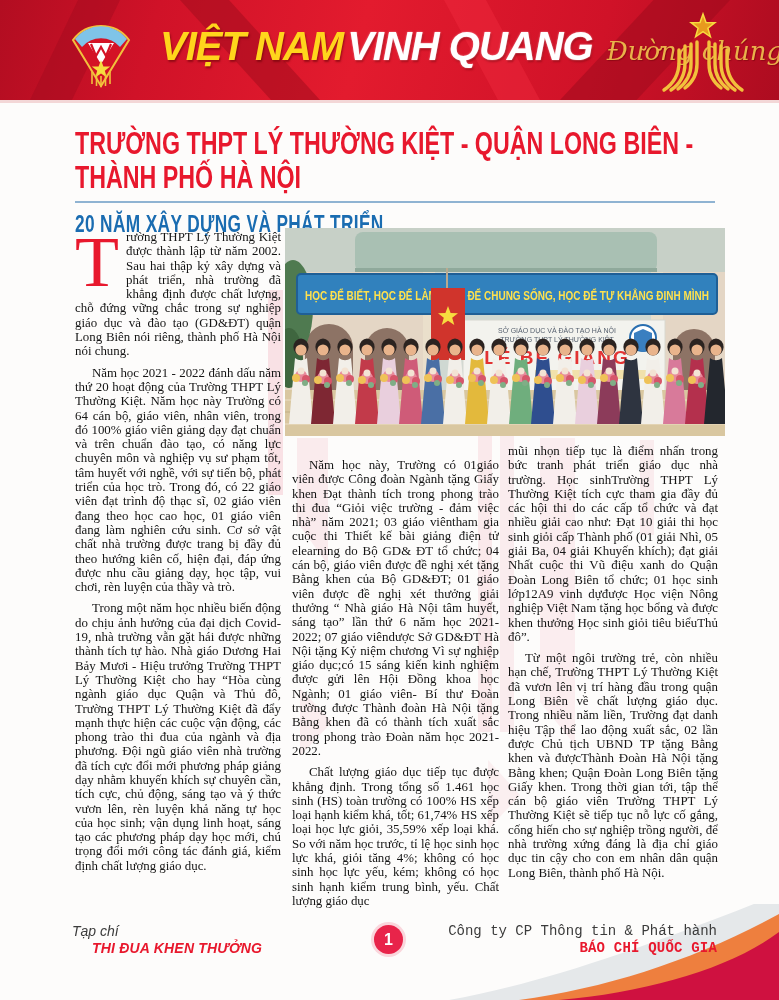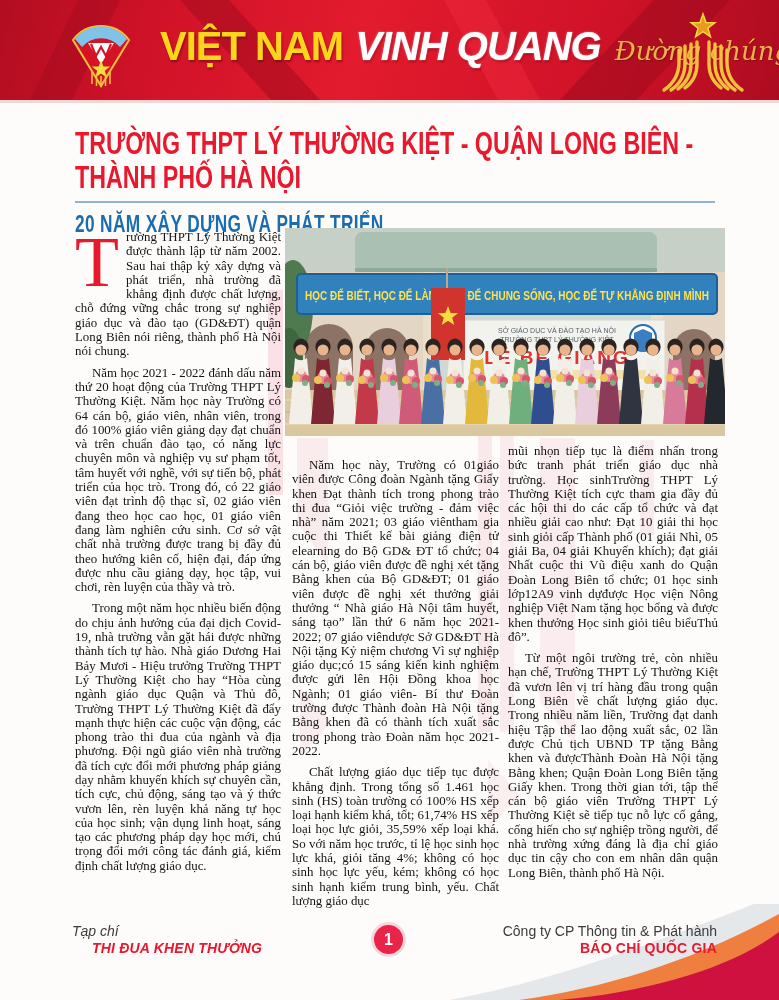--- a/index.html
+++ b/index.html
@@ -8,24 +8,24 @@
   
   .masthead{position:absolute;left:0;top:0;width:779px;height:100px;overflow:hidden;
     background:linear-gradient(105deg,#b20d21 0%,#d01228 20%,#e31b2e 46%,#d01228 76%,#ad0c20 100%);
     border-bottom:3px solid #f3d7d7;}
   .chv{position:absolute;top:0;height:100%;opacity:.55;}
   .chv1{left:180px;width:140px;background:#a30c1e;clip-path:polygon(0 0,35% 0,100% 100%,65% 100%);}
   .chv2{left:560px;width:170px;background:#9e0b1d;clip-path:polygon(55% 0,100% 0,45% 100%,0 100%);}
   .chv3{left:420px;width:120px;background:#ef2a3d;clip-path:polygon(20% 0,55% 0,100% 100%,65% 100%);opacity:.45;}
   .chv4{left:30px;width:120px;background:#9e0b1d;clip-path:polygon(40% 0,75% 0,35% 100%,0 100%);opacity:.4;}
   .brand{position:absolute;left:160px;top:24px;white-space:nowrap;}
-  .brand-vn{font-family:"Liberation Sans","DejaVu Sans",sans-serif;font-weight:bold;
+  .brand-vn{font-family:"Liberation Sans","DejaVu Sans",sans-serif;font-style:italic;font-weight:bold;
     font-size:40px;color:#ffd51c;letter-spacing:-1px;text-shadow:1px 2px 2px rgba(90,0,0,.5);}
   .brand-vq{font-family:"Liberation Sans","DejaVu Sans",sans-serif;font-style:italic;font-weight:bold;
-    font-size:40px;color:#ffffff;letter-spacing:-1px;margin-left:8px;
+    font-size:40px;color:#ffffff;letter-spacing:-1px;
     text-shadow:0 0 2px #f3909c,1px 2px 2px rgba(120,0,10,.55);}
   .brand-script{font-family:"DejaVu Serif","Liberation Serif",serif;font-style:italic;
     font-size:26px;color:#e9b24a;margin-left:10px;text-shadow:1px 1px 1px rgba(90,0,0,.4);}
   .badge-left{position:absolute;left:62px;top:10px;}
   .emblem-right{position:absolute;right:28px;top:8px;}
   
   .headline{position:absolute;left:75px;top:112px;width:645px;margin-top:15px;}
   .hl-line{display:block;white-space:nowrap;transform:scaleX(.75);transform-origin:0 50%;
     font-family:"Liberation Sans","DejaVu Sans",sans-serif;font-weight:800;font-size:31px;
     line-height:34px;color:#e8182d;letter-spacing:0;}
@@ -45,21 +45,21 @@
   .ind{text-indent:17px;}
   .dropcap{float:left;font-size:72px;line-height:56px;color:#e8182d;padding:4px 7px 0 0;
            font-family:"Liberation Serif",serif;}
   
   .photo{position:absolute;left:285px;top:228px;width:440px;height:208px;z-index:1;}
   
   .footer-left{position:absolute;left:72px;top:923px;z-index:2;
     font-family:"Liberation Sans","DejaVu Sans",sans-serif;font-size:14px;color:#3b3b3b;line-height:17px;font-style:italic;}
   .footer-left .red, .footer-right .red{color:#e8182d;font-weight:bold;letter-spacing:.2px;margin-left:20px;}
   .footer-right{position:absolute;right:62px;top:923px;text-align:right;z-index:2;
-    font-family:Liberation Sans, sans-serif;font-size:14px;color:#3b3b3b;line-height:17px;}
+    font-family:Liberation Mono, monospace;font-size:14px;color:#3b3b3b;line-height:17px;}
   .pagenum{position:absolute;left:374px;top:925px;width:29px;height:29px;border-radius:50%;
     background:#e8244a;box-shadow:0 0 0 3px #fad6dc;color:#fff;z-index:2;
     font-family:"Liberation Sans",sans-serif;font-weight:bold;font-size:16px;
     display:flex;align-items:center;justify-content:center;}
   .waves{position:absolute;right:0;bottom:0;z-index:1;}
 </style>
 </head>
 <body>
 
 <div class="page">

